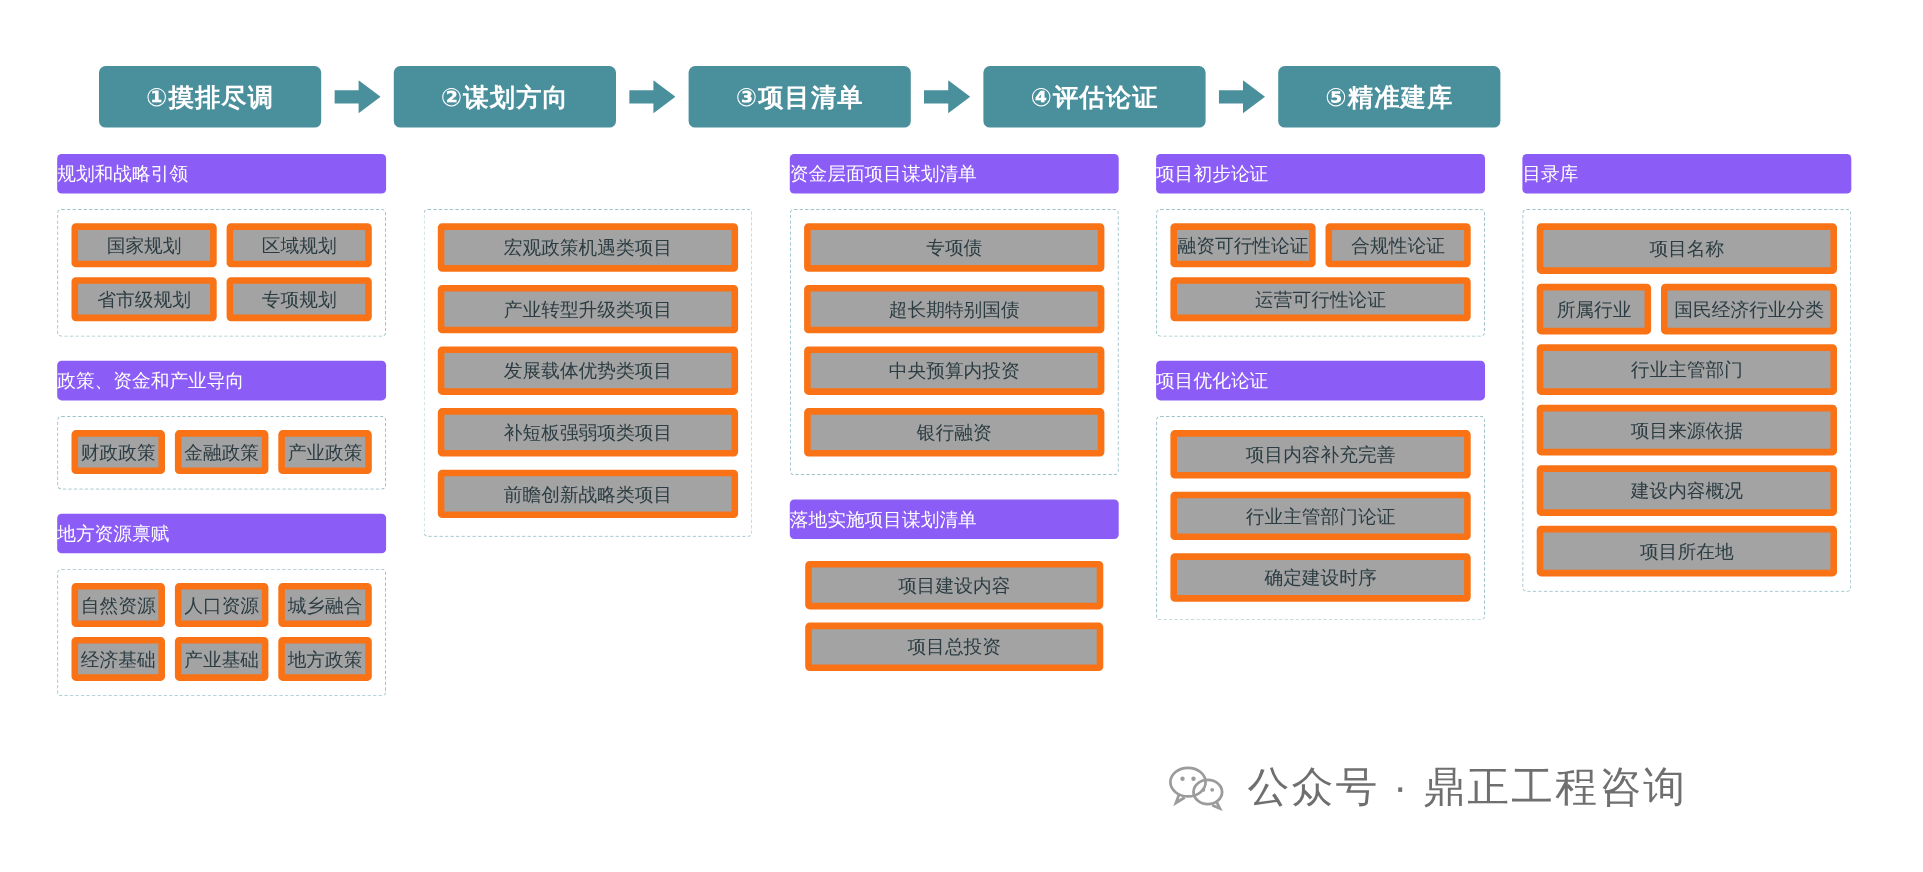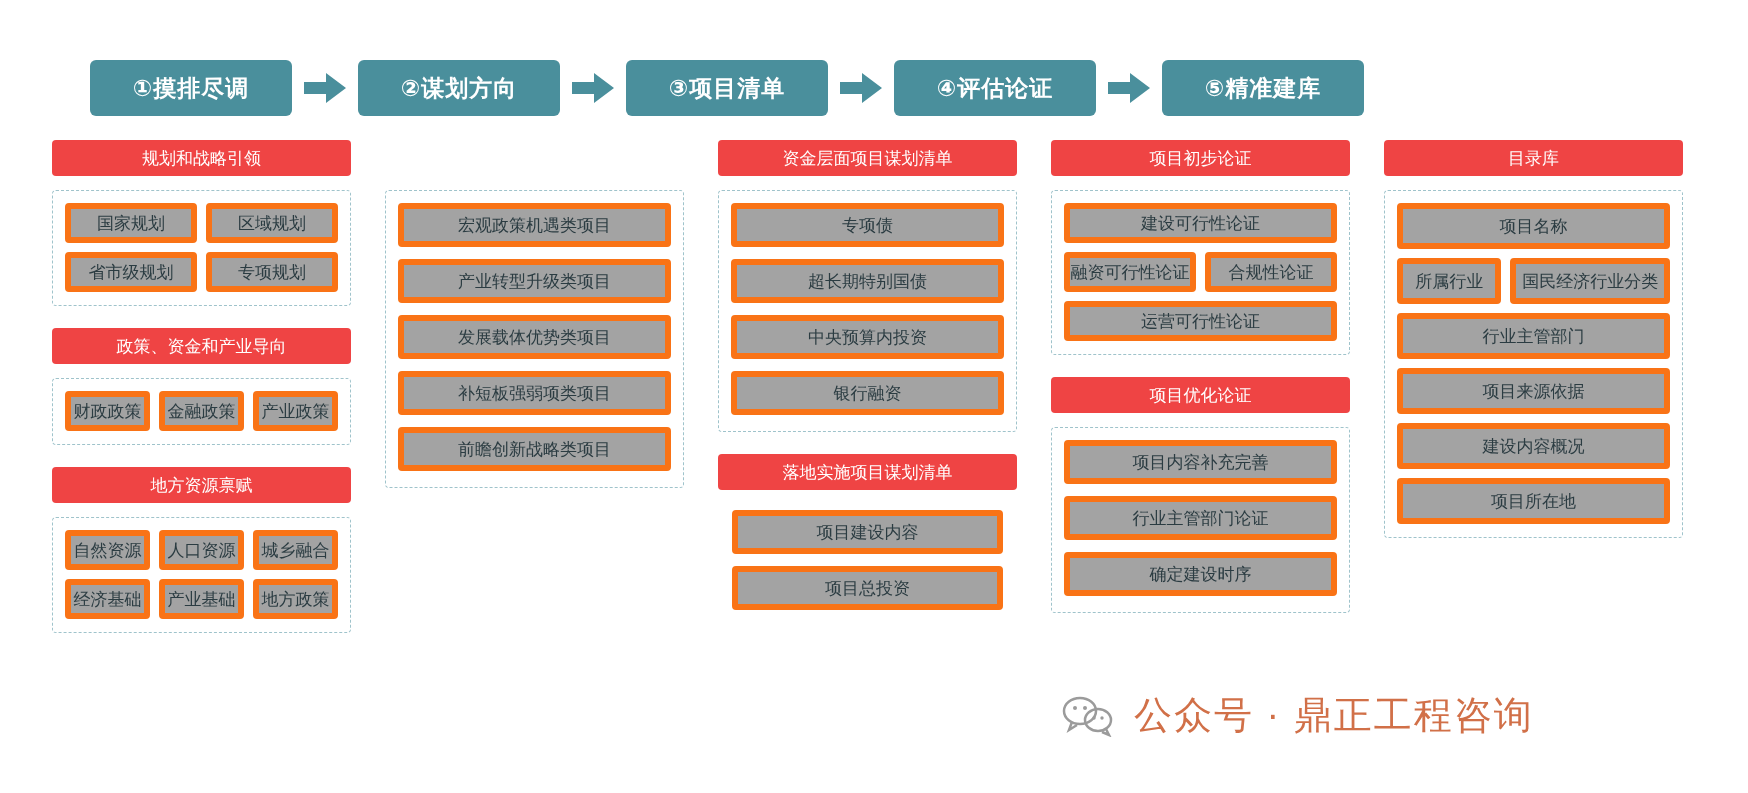--- a/index.html
+++ b/index.html
@@ -60,28 +60,27 @@
     display: flex;
     align-items: flex-start;
   }
   .col {
     width: 299px;
     margin-right: 0;
   }
   .col-spacer { width: 34px; }
 
   .band {
-    background: #ef4444;
+    background: #8b5cf6;
     color: #fff;
     font-size: 17px;
     height: 36px;
     border-radius: 4px;
     display: flex;
     align-items: center;
-    justify-content: center;
     margin-bottom: 14px;
   }
 
   .dashgroup {
     border: 1px dashed #9fc3cb;
     border-radius: 4px;
     padding: 12px 12px 4px 12px;
     margin-bottom: 22px;
   }
 
@@ -109,21 +108,21 @@
   
   .plain-list .cell { height: 44px; margin-bottom: 12px; }
 
   
   .watermark {
     position: absolute;
     left: 1060px;
     top: 690px;
     display: flex;
     align-items: center;
-    color: #c2410c;
+    color: #404040;
     font-size: 38px;
     letter-spacing: 2px;
     opacity: 0.75;
     white-space: nowrap;
   }
   .watermark .wx {
     margin-right: 18px;
     display: inline-flex;
     align-items: center;
   }
@@ -251,23 +250,20 @@
       </div>
     </div>
 
     <div class="col-spacer"></div>
 
     <div class="col">
       <div class="band">
         <span>项目初步论证</span>
       </div>
       <div class="dashgroup">
-        <div class="cell-row">
-          <div class="cell">建设可行性论证</div>
-        </div>
         <div class="cell-row">
           <div class="cell">融资可行性论证</div>
           <div class="cell">合规性论证</div>
         </div>
         <div class="cell-row">
           <div class="cell">运营可行性论证</div>
         </div>
       </div>
 
       <div class="band">

